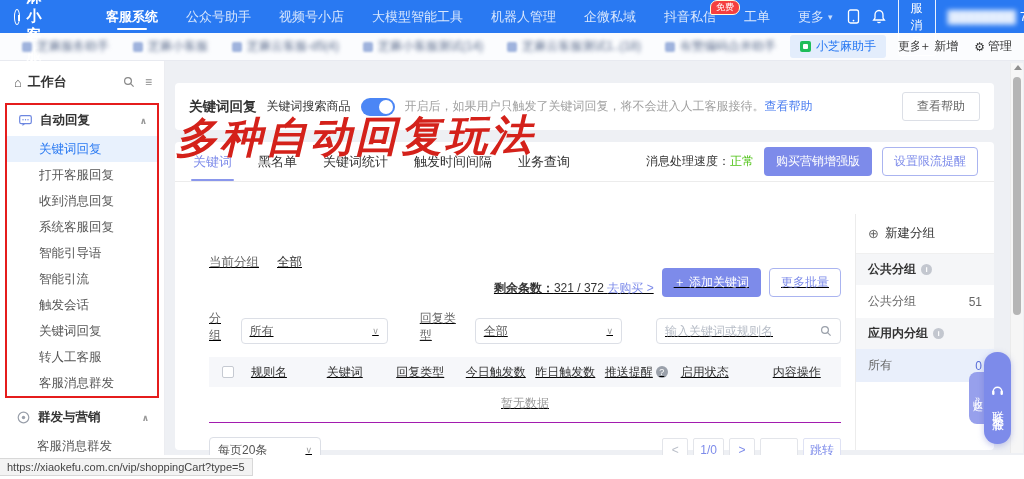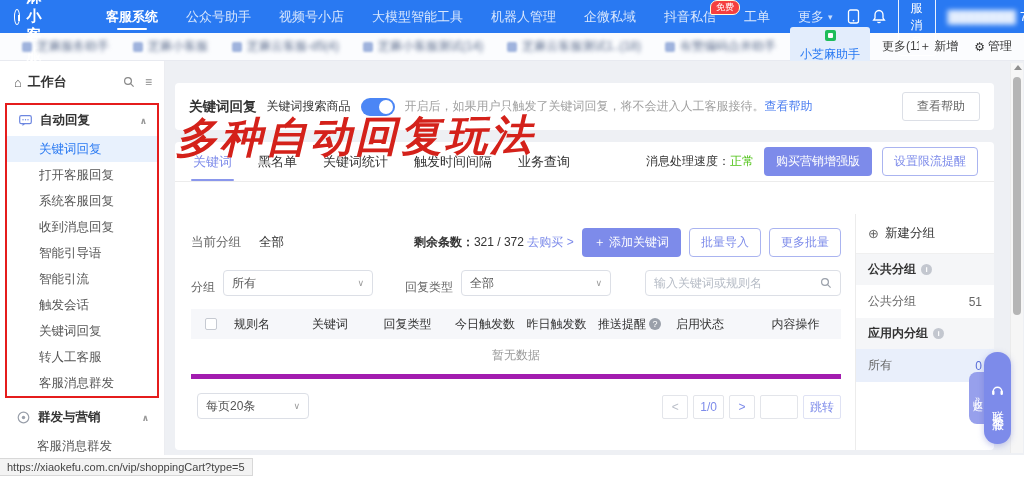--- a/index.html
+++ b/index.html
@@ -27,21 +27,21 @@
   .userbox { display:flex; align-items:center; gap:5px; cursor:pointer; }
   .blur-name { color:rgba(255,255,255,.85); font-size:12px; filter:blur(2.5px); letter-spacing:-1px; }
   .user-suffix { font-size:12px; }
   
   .accounts-bar { height:28px; background:#fbfcfe; border-bottom:1px solid #e8eaf0; display:flex; align-items:center; padding:0 12px; }
   .acct-tabs { display:flex; align-items:center; gap:2px; flex:1; overflow:hidden; }
   .acct-tab { display:flex; align-items:center; gap:5px; padding:3px 10px; font-size:12px; color:#5a6b8c; cursor:pointer; white-space:nowrap; }
   .acct-ic { width:10px; height:10px; border-radius:2px; background:#9fb3dd; filter:blur(1px); }
   .acct-tab .t { filter:blur(2.2px); }
   .acct-sep { width:1px; height:12px; background:#e0e4ec; }
-  .acct-tab.active { background:#e3edfc; border-radius:3px; color:#2979f2;flex-direction:column; }
+  .acct-tab.active { background:#e3edfc; border-radius:3px; color:#2979f2; }
   .acct-tab.active .gic { width:11px; height:11px; border-radius:2px; background:#1fbd5a; position:relative; }
   .acct-tab.active .gic::after{ content:""; position:absolute; inset:3px; background:#fff; border-radius:1px; }
   .acct-more { font-size:12px; color:#444; padding:0 10px; cursor:pointer; white-space:nowrap; }
   .acct-actions { display:flex; align-items:center; gap:16px; font-size:12px; color:#333; }
   .acct-actions .act { cursor:pointer; display:flex; align-items:center; gap:3px; white-space:nowrap; }
   
   .body { display:flex; height:418px; }
   .sidebar { width:165px; background:#fff; border-right:1px solid #ecedf1; flex-shrink:0; position:relative; }
   .wb-row { display:flex; align-items:center; padding:12px 12px 10px 14px; }
   .wb-home { font-size:13px; color:#555; margin-right:6px; }
@@ -70,50 +70,50 @@
   .tabrow { display:flex; align-items:center; border-bottom:1px solid #ececec; padding:0 16px; height:40px; flex-shrink:0; }
   .tab { font-size:13px; color:#333; padding:0 2px; margin-right:22px; cursor:pointer; height:100%; display:flex; align-items:center; position:relative; white-space:nowrap; }
   .tab.active { color:#7d8bea; }
   .tab.active::after { content:""; position:absolute; bottom:0; left:0; right:0; height:2px; background:#8a97ec; border-radius:1px; }
   .tabrow-right { margin-left:auto; display:flex; align-items:center; gap:10px; }
   .speed { font-size:12px; color:#333; white-space:nowrap; }
   .speed b { color:#52c41a; font-weight:normal; }
   .btn-solid { background:#7d8bea; color:#fff; border:none; border-radius:4px; font-size:12px; padding:6px 12px; cursor:pointer; font-family:inherit; white-space:nowrap; }
   .btn-outline { background:#fff; color:#7d8bea; border:1px solid #aab4f0; border-radius:4px; font-size:12px; padding:5px 11px; cursor:pointer; font-family:inherit; white-space:nowrap; }
   .card2-body { display:flex; flex:1; min-height:0; }
-  .c2-left { flex:1; padding:14px 14px 0 16px; min-width:0; }
+  .c2-left { flex:1; padding:14px 14px 0 34px; min-width:0;text-decoration:underline; }
   .c2-divider { width:1px; background:#ececec; }
   .groups { width:138px; flex-shrink:0; }
   
   .row-group { display:flex; align-items:center; font-size:12.5px; }
   .rg-label { color:#666; margin-right:18px; }
   .rg-value { color:#333; }
-  .rg-right { margin-left:auto; display:flex; align-items:center; gap:8px; }
+  .rg-right { margin-left:auto; display:flex; align-items:flex-end; gap:8px;margin-top:40px; }
   .remain { font-size:12px; color:#333; white-space:nowrap; }
   .remain b { font-weight:bold; }
   .remain a { color:#7d8bea; text-decoration:none; cursor:pointer; }
   
   .row-filters { display:flex; align-items:flex-end; margin-top:13px; font-size:12px; color:#666; gap:8px; }
   .selectbox { display:flex; align-items:center; justify-content:space-between; border:1px solid #dcdfe6; border-radius:4px; background:#fff; height:26px; padding:0 8px; font-size:12px; color:#555; cursor:pointer; }
   .sb-group { width:150px; margin-right:24px; }
   .sb-type { width:150px; }
   .sel-caret { color:#999; font-size:9px; }
   .searchbox { margin-left:26px; flex:1; max-width:218px; display:flex; align-items:center; border:1px solid #dcdfe6; border-radius:4px; background:#fff; height:26px; padding:0 8px; }
   .searchbox input { border:none; outline:none; flex:1; font-size:12px; font-family:inherit; color:#404040; min-width:0; }
   .searchbox input::placeholder { color:#b6bcc6; }
   
   .table { margin-top:13px; }
   .thead { display:flex; align-items:center; background:#f6f7fa; height:30px; font-size:12px; color:#333; }
   .th { padding:0 4px; white-space:nowrap; display:flex; align-items:center; gap:3px; }
   .th-cb { width:6%; justify-content:center; }
   .chk { width:12px; height:12px; border:1px solid #c6cad2; border-radius:2px; background:#fff; cursor:pointer; }
   .q-ic { width:12px; height:12px; border-radius:50%; background:#9aa0aa; color:#fff; font-size:9px; display:inline-flex; align-items:center; justify-content:center; }
-  .empty-row { text-align:center; font-size:12px; color:#999; padding:8px 0 10px; border-bottom:5px solid #a21caf; }
-  
-  .row-pg { display:flex; align-items:flex-end; margin-top:14px;margin-left:6px; }
+  .empty-row { text-align:center; font-size:12px; color:#999; padding:8px 0 10px; border-bottom:1px solid #a21caf; }
+  
+  .row-pg { display:flex; align-items:center; margin-top:14px; }
   .sb-pagesize { width:112px; }
   .pg-right { margin-left:auto; display:flex; align-items:center; gap:5px; }
   .pg-box { min-width:26px; height:24px; border:1px solid #e3e5ea; border-radius:2px; background:#fff; display:flex; align-items:center; justify-content:center; font-size:12px; color:#b9bec8; cursor:pointer; padding:0 6px; }
   .pg-box.blue { color:#7d8bea; }
   .pg-input { width:38px; height:24px; border:1px solid #e3e5ea; border-radius:2px; font-size:12px; padding:0 4px; outline:none; font-family:inherit; }
   
   .gp-new { display:flex; align-items:center; gap:6px; font-size:12.5px; color:#333; padding:11px 12px; border-bottom:1px solid #f0f0f0; cursor:pointer; }
   .gp-plus { color:#666; font-size:13px; }
   .gp-header { display:flex; align-items:center; gap:5px; background:#f5f6f8; font-size:12px; font-weight:bold; color:#333; padding:7px 12px; }
   .info-ic { width:11px; height:11px; border-radius:50%; background:#c3c7cf; color:#fff; font-size:8px; display:inline-flex; align-items:center; justify-content:center; font-style:normal; }
@@ -273,22 +273,22 @@
                 <circle cx="4" cy="4.7" r="0.7" fill="#6c86e0"></circle>
                 <circle cx="6.5" cy="4.7" r="0.7" fill="#6c86e0"></circle>
                 <circle cx="9" cy="4.7" r="0.7" fill="#6c86e0"></circle>
               </svg>
           </span>
           <span>自动回复</span>
           <span class="mh-arrow">∧</span>
         </div>
         <div class="menu-item active">关键词回复</div>
         <div class="menu-item">打开客服回复</div>
+        <div class="menu-item">收到消息回复</div>
         <div class="menu-item">系统客服回复</div>
-        <div class="menu-item">收到消息回复</div>
         <div class="menu-item">智能引导语</div>
         <div class="menu-item">智能引流</div>
         <div class="menu-item">触发会话</div>
         <div class="menu-item">关键词回复</div>
         <div class="menu-item">转人工客服</div>
         <div class="menu-item">客服消息群发</div>
       </div>
       <div class="mk-section">
         <div class="menu-header">
           <span class="mh-ic">
@@ -332,21 +332,20 @@
         </div>
 
         <div class="card2-body">
           <div class="c2-left">
             <div class="row-group">
               <span class="rg-label">当前分组</span>
               <span class="rg-value">全部</span>
               <span class="rg-right">
                 <span class="remain"><b>剩余条数：</b><span>321 / 372</span> <a>去购买 &gt;</a></span>
                 <button class="btn-solid"><span>＋ </span><span>添加关键词</span></button>
-                <button class="btn-outline">批量导入</button>
                 <button class="btn-outline">更多批量</button>
               </span>
             </div>
 
             <div class="row-filters">
               <span>分组</span>
               <span class="selectbox sb-group">
                   <span>所有</span>
                   <span class="sel-caret">∨</span>
                 </span>

